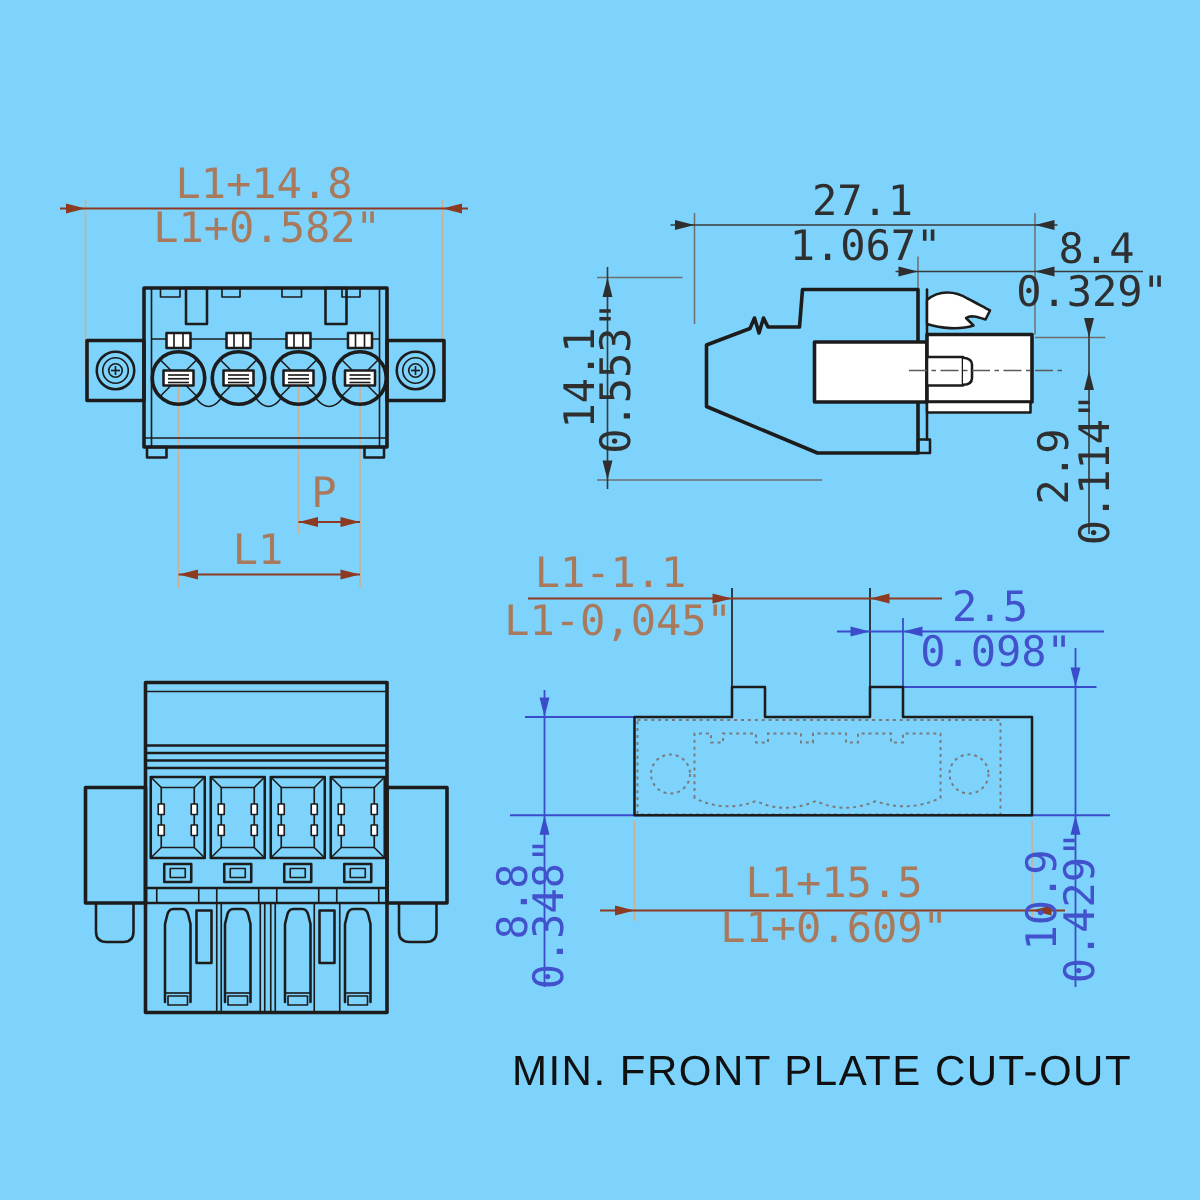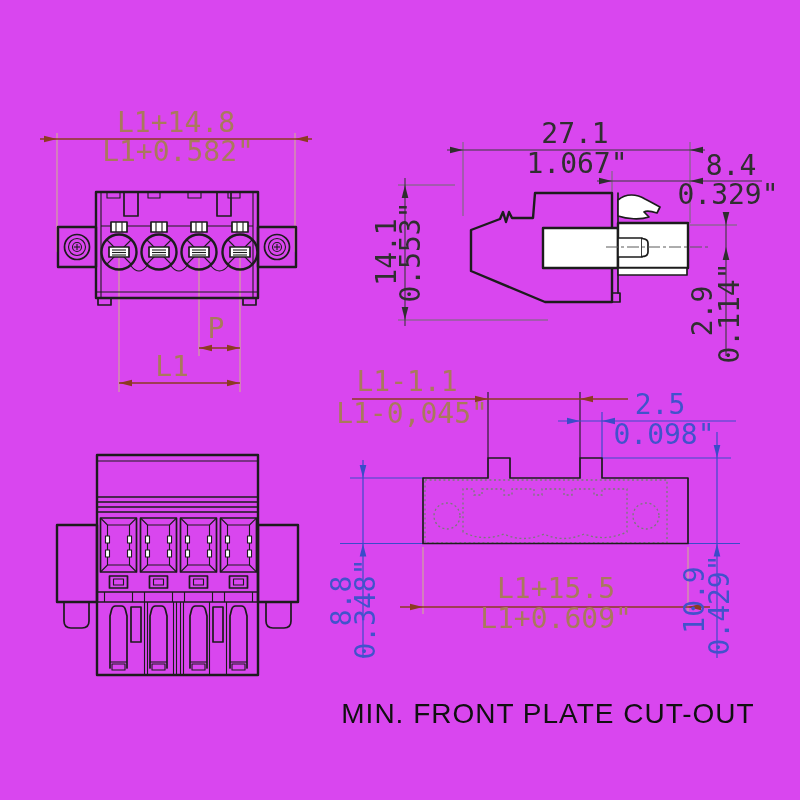--- a/index.html
+++ b/index.html
@@ -1,16 +1,16 @@
 <!DOCTYPE html>
 <html><head>
 <meta charset="utf-8">
 <style>
   html,body{margin:0;padding:0;background:#ffffff;}
-  .page{position:relative;width:800px;height:800px;background:#d946ef;overflow:hidden;}
+  .page{position:relative;width:800px;height:800px;background:#7dd3fc;overflow:hidden;}
   svg{display:block;}
   
   .bk   {stroke:#1c1c1c;fill:none;stroke-width:2.4;stroke-linejoin:round;stroke-linecap:round;}
   .bkm  {stroke:#1c1c1c;fill:none;stroke-width:1.7;stroke-linejoin:round;stroke-linecap:round;}
   .bkt  {stroke:#1c1c1c;fill:none;stroke-width:1.1;stroke-linejoin:round;}
   .wfill{fill:#ffffff;}
   
   .dimbr{stroke:#8c3b22;stroke-width:1.3;fill:none;}
   .arrbr{fill:#8c3b22;stroke:none;}
   .ext-tan{stroke:#cfae94;stroke-width:1.1;fill:none;}

